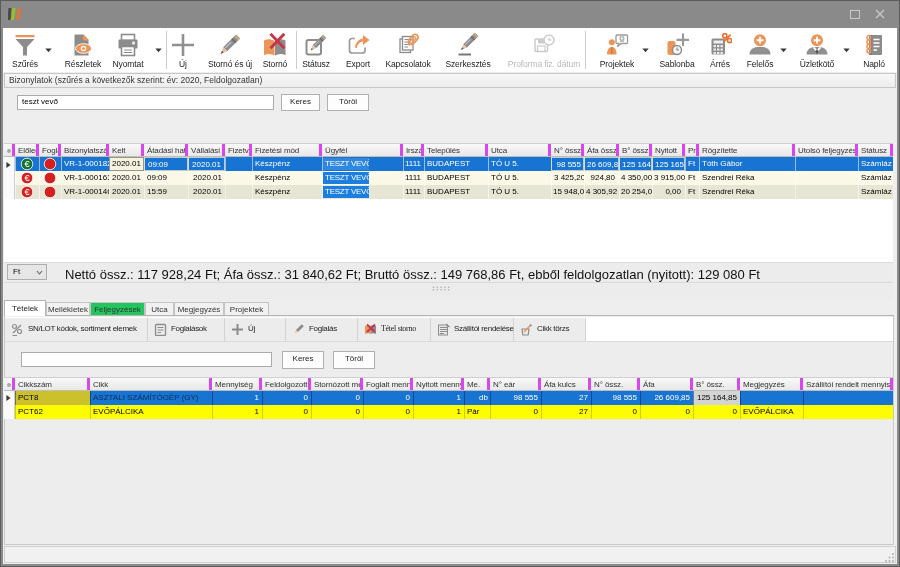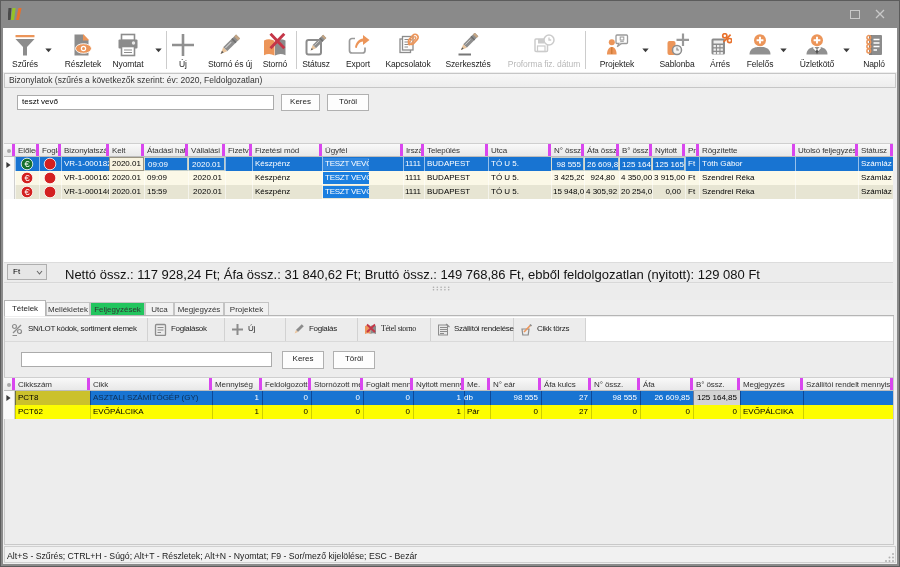--- a/index.html
+++ b/index.html
@@ -469,42 +469,41 @@
 <div class="ab" style="left:737px;top:377px;width:1px;height:14px;background:rgba(120,120,0,0.35);"></div>
 <div class="ab" style="left:800px;top:363px;width:1px;height:14px;background:rgba(0,20,80,0.45);"></div>
 <div class="ab" style="left:800px;top:377px;width:1px;height:14px;background:rgba(120,120,0,0.35);"></div>
 <div class="cell" style="left:12px;top:363px;width:75px;height:14px;color:#000;box-sizing:border-box;padding-left:3px;">PCT8</div>
 <div class="cell" style="left:87px;top:363px;width:122px;height:14px;color:#0d2d52;box-sizing:border-box;padding-left:3px;">ASZTALI SZÁMÍTÓGÉP (GY)</div>
 <div class="cell" style="left:209px;top:363px;width:50px;height:14px;color:#fff;box-sizing:border-box;text-align:right;padding-right:3px;">1</div>
 <div class="cell" style="left:259px;top:363px;width:49px;height:14px;color:#fff;box-sizing:border-box;text-align:right;padding-right:3px;">0</div>
 <div class="cell" style="left:308px;top:363px;width:52px;height:14px;color:#fff;box-sizing:border-box;text-align:right;padding-right:3px;">0</div>
 <div class="cell" style="left:360px;top:363px;width:50px;height:14px;color:#fff;box-sizing:border-box;text-align:right;padding-right:3px;">0</div>
 <div class="cell" style="left:410px;top:363px;width:51px;height:14px;color:#fff;box-sizing:border-box;text-align:right;padding-right:3px;">1</div>
-<div class="cell" style="left:461px;top:363px;width:26px;height:14px;color:#fff;box-sizing:border-box;padding-left:0;">db</div>
+<div class="cell" style="left:461px;top:363px;width:26px;height:14px;color:#fff;box-sizing:border-box;padding-left:15px;">db</div>
 <div class="cell" style="left:487px;top:363px;width:51px;height:14px;color:#fff;box-sizing:border-box;text-align:right;padding-right:3px;">98 555</div>
 <div class="cell" style="left:538px;top:363px;width:50px;height:14px;color:#fff;box-sizing:border-box;text-align:right;padding-right:3px;">27</div>
 <div class="cell" style="left:588px;top:363px;width:49px;height:14px;color:#fff;box-sizing:border-box;text-align:right;padding-right:3px;">98 555</div>
 <div class="cell" style="left:637px;top:363px;width:53px;height:14px;color:#fff;box-sizing:border-box;text-align:right;padding-right:3px;">26 609,85</div>
 <div class="cell" style="left:690px;top:363px;width:47px;height:14px;color:#000;box-sizing:border-box;text-align:right;padding-right:3px;">125 164,85</div>
 <div class="cell" style="left:12px;top:377px;width:75px;height:14px;color:#000;box-sizing:border-box;padding-left:3px;">PCT62</div>
 <div class="cell" style="left:87px;top:377px;width:122px;height:14px;color:#000;box-sizing:border-box;padding-left:3px;">EVŐPÁLCIKA</div>
 <div class="cell" style="left:209px;top:377px;width:50px;height:14px;color:#000;box-sizing:border-box;text-align:right;padding-right:3px;">1</div>
 <div class="cell" style="left:259px;top:377px;width:49px;height:14px;color:#000;box-sizing:border-box;text-align:right;padding-right:3px;">0</div>
 <div class="cell" style="left:308px;top:377px;width:52px;height:14px;color:#000;box-sizing:border-box;text-align:right;padding-right:3px;">0</div>
 <div class="cell" style="left:360px;top:377px;width:50px;height:14px;color:#000;box-sizing:border-box;text-align:right;padding-right:3px;">0</div>
 <div class="cell" style="left:410px;top:377px;width:51px;height:14px;color:#000;box-sizing:border-box;text-align:right;padding-right:3px;">1</div>
 <div class="cell" style="left:461px;top:377px;width:26px;height:14px;color:#000;box-sizing:border-box;padding-left:3px;">Pár</div>
 <div class="cell" style="left:487px;top:377px;width:51px;height:14px;color:#000;box-sizing:border-box;text-align:right;padding-right:3px;">0</div>
 <div class="cell" style="left:538px;top:377px;width:50px;height:14px;color:#000;box-sizing:border-box;text-align:right;padding-right:3px;">27</div>
 <div class="cell" style="left:588px;top:377px;width:49px;height:14px;color:#000;box-sizing:border-box;text-align:right;padding-right:3px;">0</div>
 <div class="cell" style="left:637px;top:377px;width:53px;height:14px;color:#000;box-sizing:border-box;text-align:right;padding-right:3px;">0</div>
 <div class="cell" style="left:690px;top:377px;width:47px;height:14px;color:#000;box-sizing:border-box;text-align:right;padding-right:3px;">0</div>
 <div class="cell" style="left:737px;top:377px;width:63px;height:14px;color:#000;box-sizing:border-box;padding-left:3px;">EVŐPÁLCIKA</div>
 <div class="ab" style="left:1px;top:518px;width:892px;height:17px;background:#f1f1f1;border:1px solid #d0d0d0;box-sizing:border-box;"></div>
-<div class="ab" style="left:4px;top:523px;font-size:8.7px;color:#1a1a1a;white-space:nowrap;">Alt+S - Szűrés; CTRL+H - Súgó; Alt+T - Részletek; Alt+N - Nyomtat; F9 - Sor/mező kijelölése; ESC - Bezár</div>
 <svg style="left:881px;top:524px;" width="12" height="12" viewBox="0 0 12 12">
         <circle cx="9.0" cy="2.0" r="1" fill="#b0b0b0"></circle>
         <circle cx="5.5" cy="5.5" r="1" fill="#b0b0b0"></circle>
         <circle cx="9.0" cy="5.5" r="1" fill="#b0b0b0"></circle>
         <circle cx="2.0" cy="9.0" r="1" fill="#b0b0b0"></circle>
         <circle cx="5.5" cy="9.0" r="1" fill="#b0b0b0"></circle>
         <circle cx="9.0" cy="9.0" r="1" fill="#b0b0b0"></circle>
       </svg>
 </div>
 </div>

